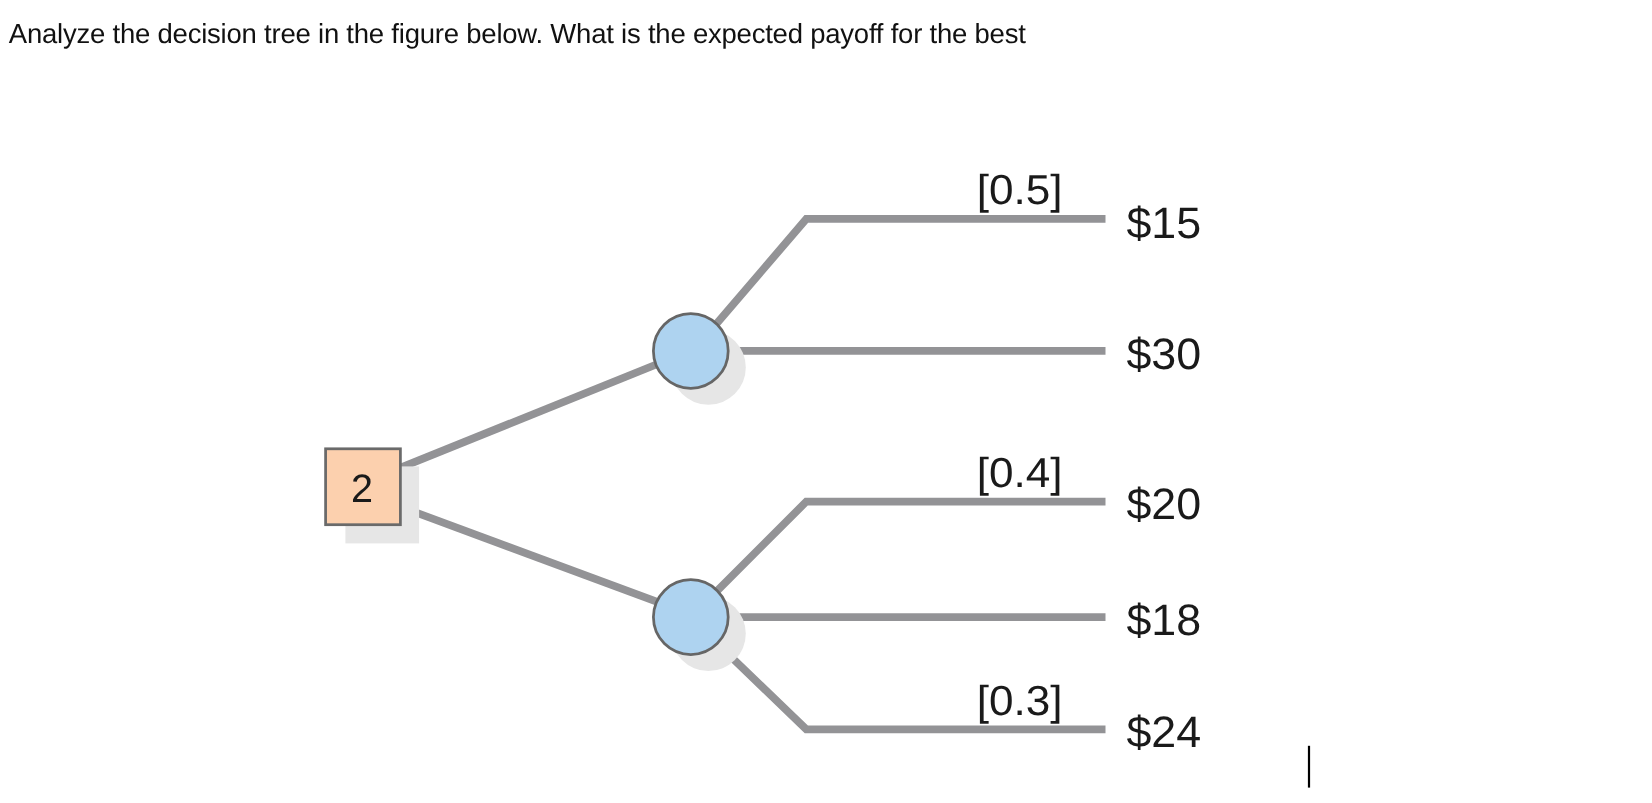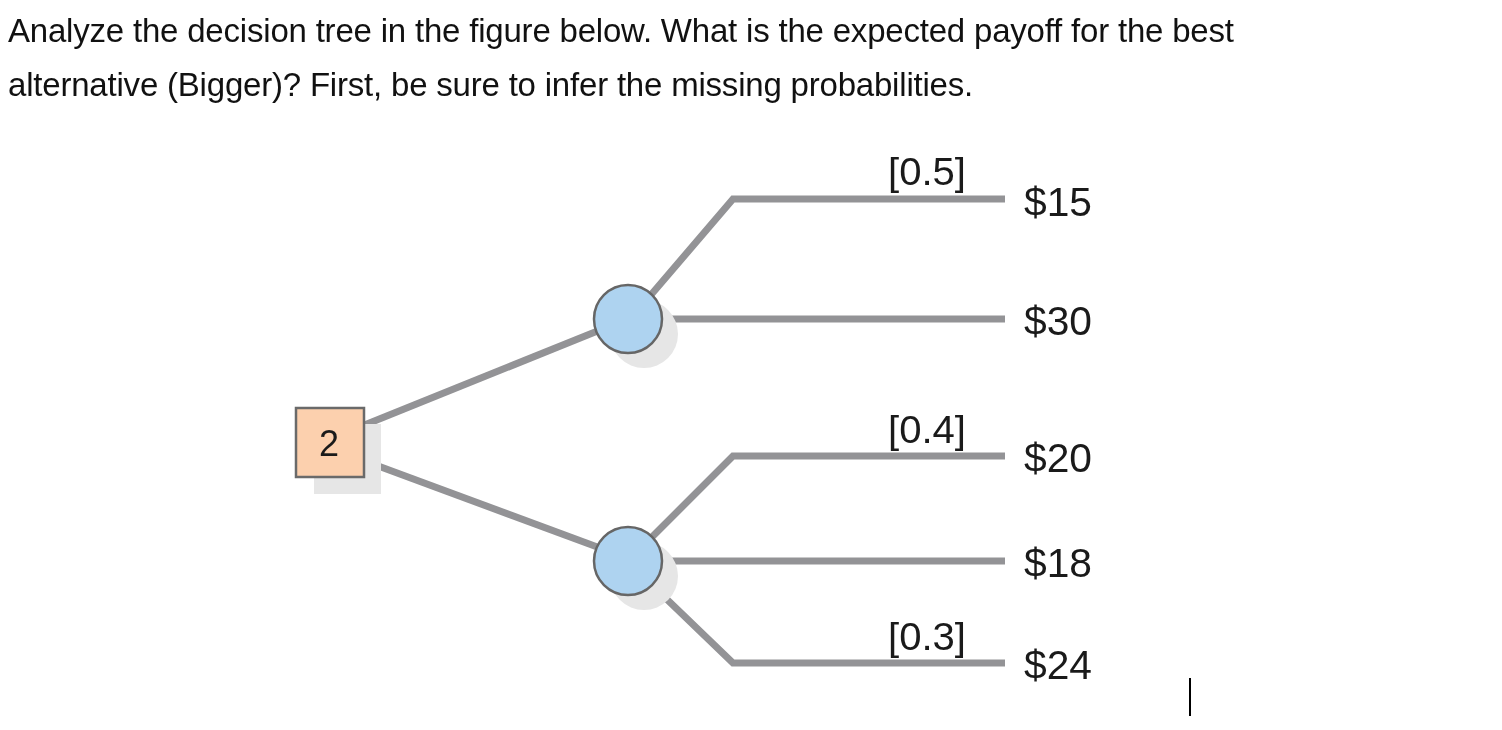--- a/index.html
+++ b/index.html
@@ -1,39 +1,38 @@
 <!DOCTYPE html>
 <html><head>
 <meta charset="utf-8">
 <style>
   html, body { margin: 0; padding: 0; background: #ffffff; }
   body { width: 1502px; height: 730px; position: relative; overflow: hidden; }
   .question {
     position: absolute; left: 8px; top: 4px; width: 1480px;
     font-family: "Liberation Sans", "DejaVu Sans", sans-serif;
-    font-size: 33px; line-height: 54px; color: #111111;
+    font-size: 25px; line-height: 54px; color: #111111;
     letter-spacing: -0.2px;
   }
   .question span { display: block; white-space: nowrap; }
   svg.tree { position: absolute; left: 0; top: 0; }
   .lbl {
     font-family: "Liberation Sans", "DejaVu Sans", sans-serif;
     fill: #1a1a1a;
   }
   .cursor {
     position: absolute; left: 1189px; top: 678px; width: 2px; height: 38px;
     background: #000000;
   }
 </style>
 </head>
 <body>
 
 <div class="question">
   <span>Analyze the decision tree in the figure below. What is the expected payoff for the best</span>
-  <span>alternative (Bigger)? First, be sure to infer the missing probabilities.</span>
 </div>
 
 <svg class="tree" width="1502" height="730" viewBox="0 0 1502 730">
   <defs></defs>
 
   <g stroke="#939396" stroke-width="7" fill="none" stroke-linecap="butt">
     <line x1="362" y1="426" x2="600" y2="330"></line>
     <line x1="362" y1="460" x2="600" y2="548"></line>
   </g>
 

